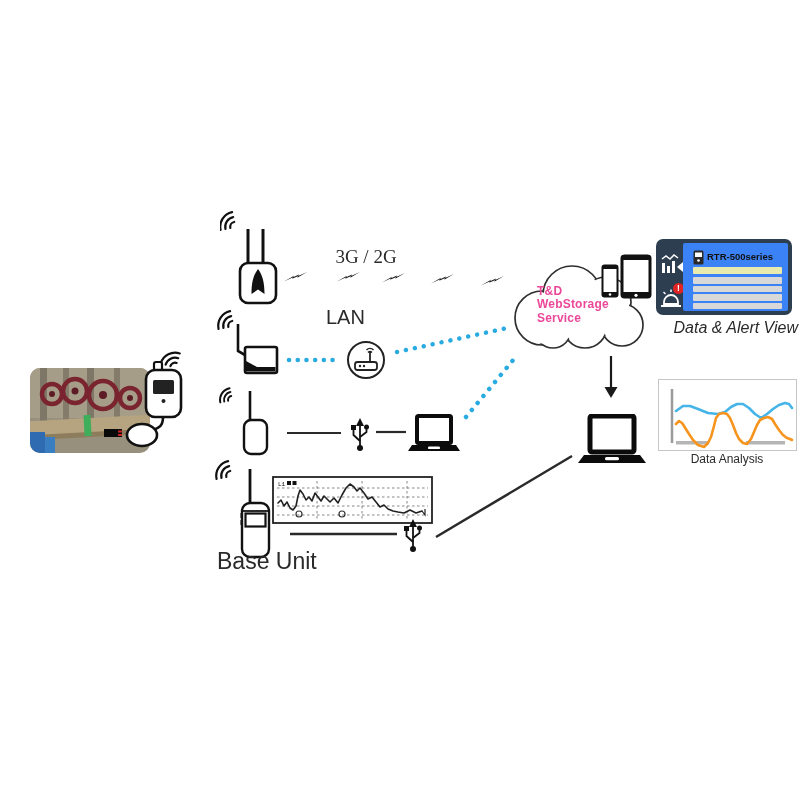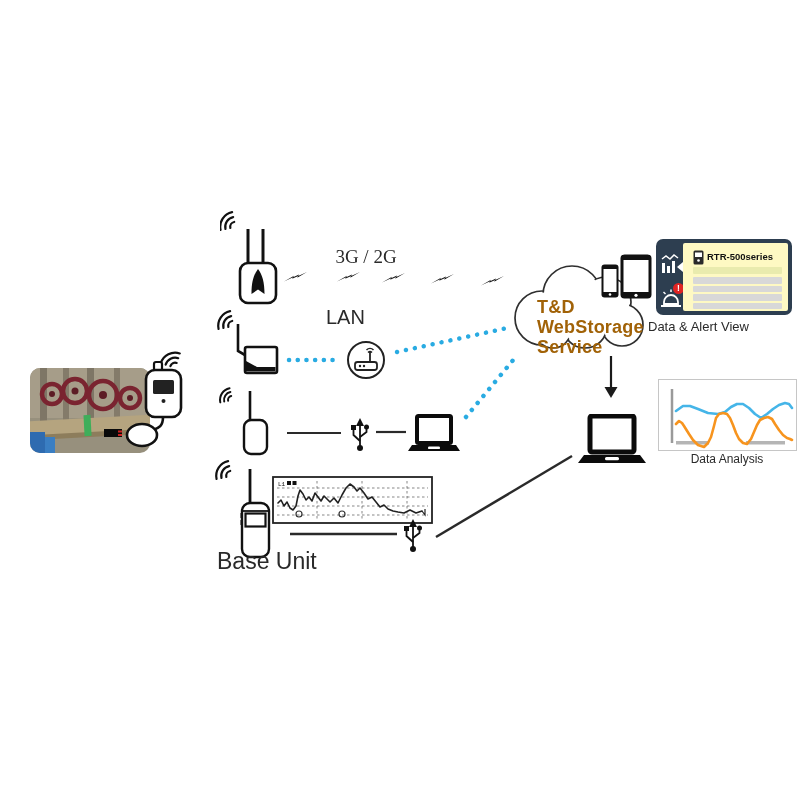--- a/index.html
+++ b/index.html
@@ -3,26 +3,26 @@
 <meta charset="utf-8">
 <style>
   html,body{margin:0;padding:0;background:#fff;}
   .canvas{position:relative;width:800px;height:800px;background:#ffffff;overflow:hidden;
           font-family:"Liberation Sans",sans-serif;color:#222;}
   .abs{position:absolute;}
   .label{position:absolute;color:#2a2a2a;white-space:nowrap;}
   .lbl-net{left:316px;top:246px;width:100px;text-align:center;font-size:19px;font-family:Liberation Serif, serif;}
   .lbl-lan{left:326px;top:306px;width:80px;text-align:left;font-size:20px;}
   .lbl-base{left:217px;top:548px;font-size:23px;}
-  .lbl-dav{left:648px;top:319px;width:150px;text-align:left;font-size:13px;}
+  .lbl-dav{left:648px;top:319px;width:150px;text-align:right;font-size:16px;font-style:italic;}
   .lbl-da{left:656px;top:452px;width:142px;text-align:center;font-size:12px;}
-  .cloud-text{left:537px;top:285px;width:104px;font-size:18px;font-weight:bold;
-              line-height:1.12;letter-spacing:.2px;color:#a16207;margin-top:12px;}
+  .cloud-text{left:537px;top:285px;width:104px;font-size:12px;font-weight:bold;
+              line-height:1.12;letter-spacing:.2px;color:#ec4899;}
   .rtr-panel{left:656px;top:239px;width:136px;height:76px;background:#2d3e50;border-radius:7px;}
-  .rtr-white{position:absolute;left:27px;top:4px;width:105px;height:68px;background:#fef9c3;border-radius:2px;}
+  .rtr-white{position:absolute;left:27px;top:4px;width:105px;height:68px;background:#3b82f6;border-radius:2px;}
   .rtr-white::before{content:"";position:absolute;left:-6px;top:19px;width:0;height:0;
     border-top:5px solid transparent;border-bottom:5px solid transparent;border-right:6px solid #fff;}
   .rtr-title{position:absolute;left:24px;top:8px;font-size:9.5px;font-weight:bold;color:#111;}
   .row{position:absolute;left:10px;width:89px;height:6.5px;background:#d8d8d8;border-radius:1px;}
   .row.hl{background:#e9ebae;}
   .badge{position:absolute;left:17px;top:44px;width:11px;height:11px;border-radius:50%;
          background:#e02424;color:#fff;font-size:8.5px;font-weight:bold;text-align:center;
          line-height:11px;}
   .da-panel{left:658px;top:379px;width:137px;height:70px;background:#fff;border:1.5px solid #c6c6c6;}
   svg{display:block;}

